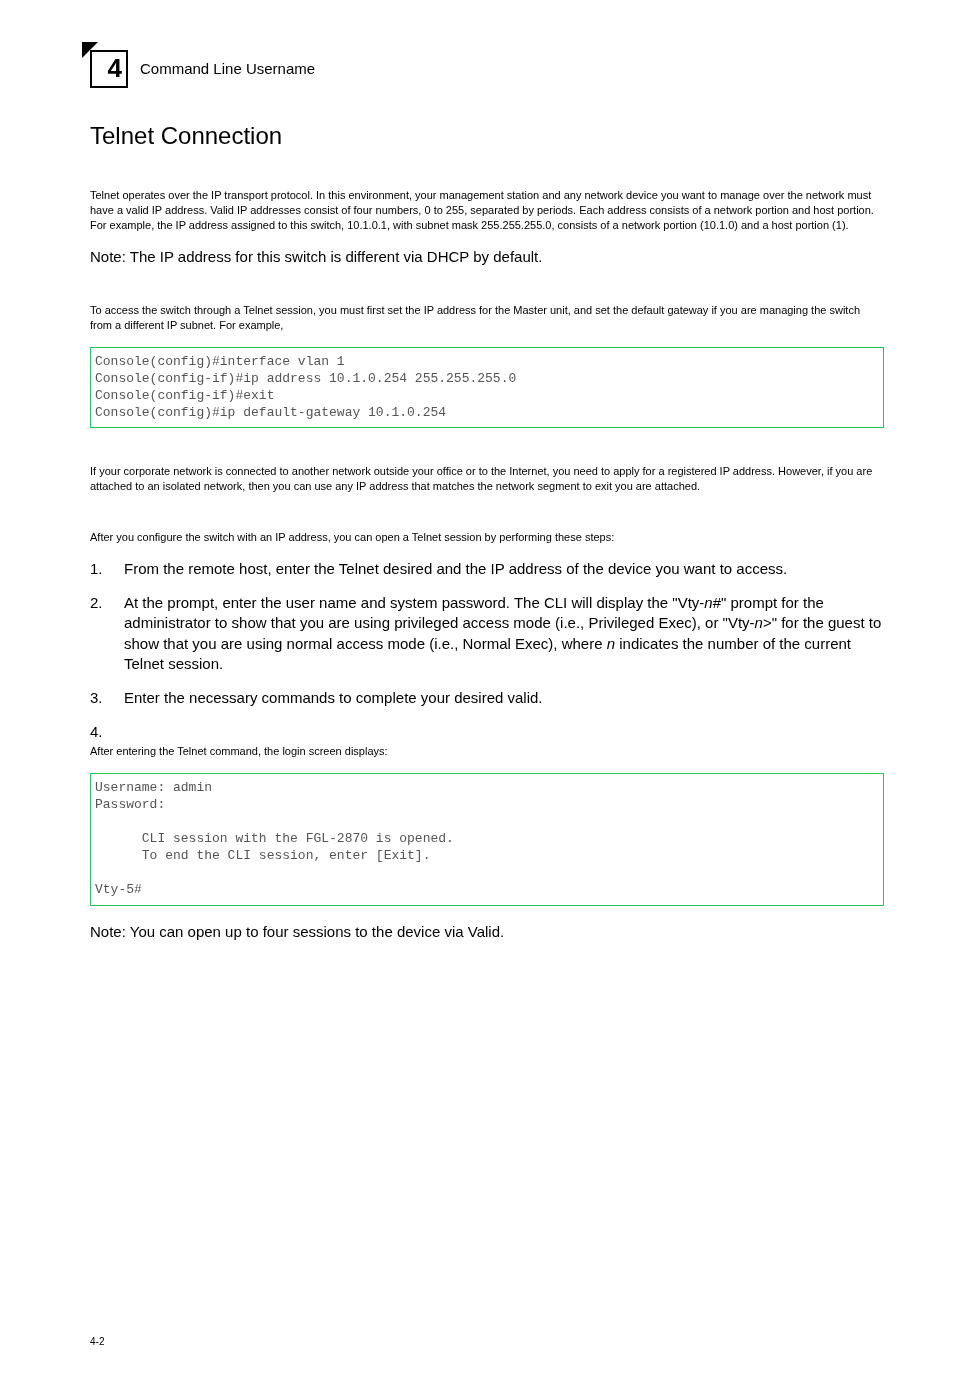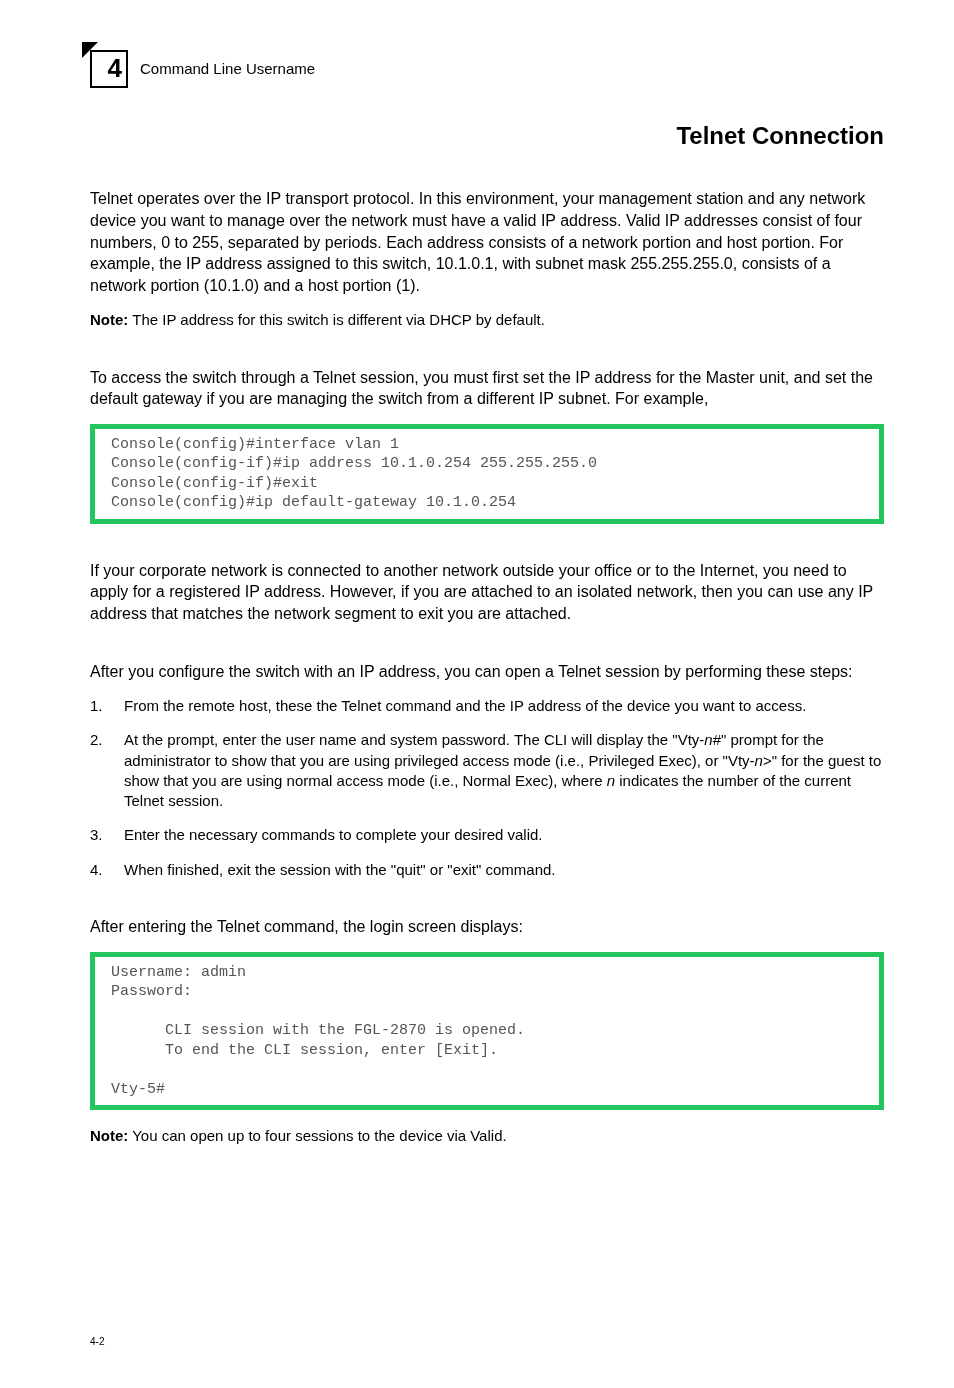--- a/index.html
+++ b/index.html
@@ -40,40 +40,39 @@
     }
     .chapter-num {
       font-size: 26px;
       font-weight: bold;
     }
     .header-text {
       font-size: 15px;
     }
     h2.section-title {
       font-size: 24px;
-      font-weight: bold;
+      font-weight: normal;
       margin-bottom: 1px;
-      text-align: right;
     }
     p.body {
-      font-size: 16px;
+      font-size: 11px;
       margin-bottom: 14px;
       margin-top: 36px;
     }
     p.note {
       font-size: 15px;
       margin-bottom: 14px;
     }
-    .bold { font-weight: bold; }
+    .bold { font-weight: normal; }
     .italic { font-style: italic; }
     .code-block {
-      border: 5px solid #22c55e;
-      padding: 6px 16px;
+      border: 1px solid #22c55e;
+      padding: 6px 4px;
       font-family: "Courier New", monospace;
-      font-size: 15px;
+      font-size: 13px;
       color: #555;
       margin-bottom: 16px;
       white-space: pre;
       line-height: 1.3;
     }
     ol {
       list-style: none;
       counter-reset: item;
       margin-bottom: 14px;
     }
@@ -120,33 +119,32 @@
 Console(config-if)#exit
 Console(config)#ip default-gateway 10.1.0.254</div>
 
 <p class="body">If your corporate network is connected to another network outside your office or to the Internet, you need to apply for a registered IP address. However, if you are attached to an isolated network, then you can use any IP address that matches the network segment to exit you are attached.</p>
 
 <p class="body">After you configure the switch with an IP address, you can open a Telnet session by performing these steps:</p>
 
 <ol>
   <li>
     <span class="num">1.</span>
-    <span>From the remote host, these the Telnet command and the IP address of the device you want to access.</span>
+    <span>From the remote host, enter the Telnet desired and the IP address of the device you want to access.</span>
   </li>
   <li>
     <span class="num">2.</span>
     <span><span>At the prompt, enter the user name and system password. The CLI will display the "Vty-</span><span class="italic">n</span><span>#" prompt for the administrator to show that you are using privileged access mode (i.e., Privileged Exec), or "Vty-</span><span class="italic">n</span><span>&gt;" for the guest to show that you are using normal access mode (i.e., Normal Exec), where </span><span class="italic">n</span><span> indicates the number of the current Telnet session.</span></span>
   </li>
   <li>
     <span class="num">3.</span>
     <span>Enter the necessary commands to complete your desired valid.</span>
   </li>
   <li>
     <span class="num">4.</span>
-    <span>When finished, exit the session with the "quit" or "exit" command.</span>
   </li>
 </ol>
 
 <p class="body">After entering the Telnet command, the login screen displays:</p>
 
 <div class="code-block">Username: admin
 Password:
 
       CLI session with the FGL-2870 is opened.
       To end the CLI session, enter [Exit].

